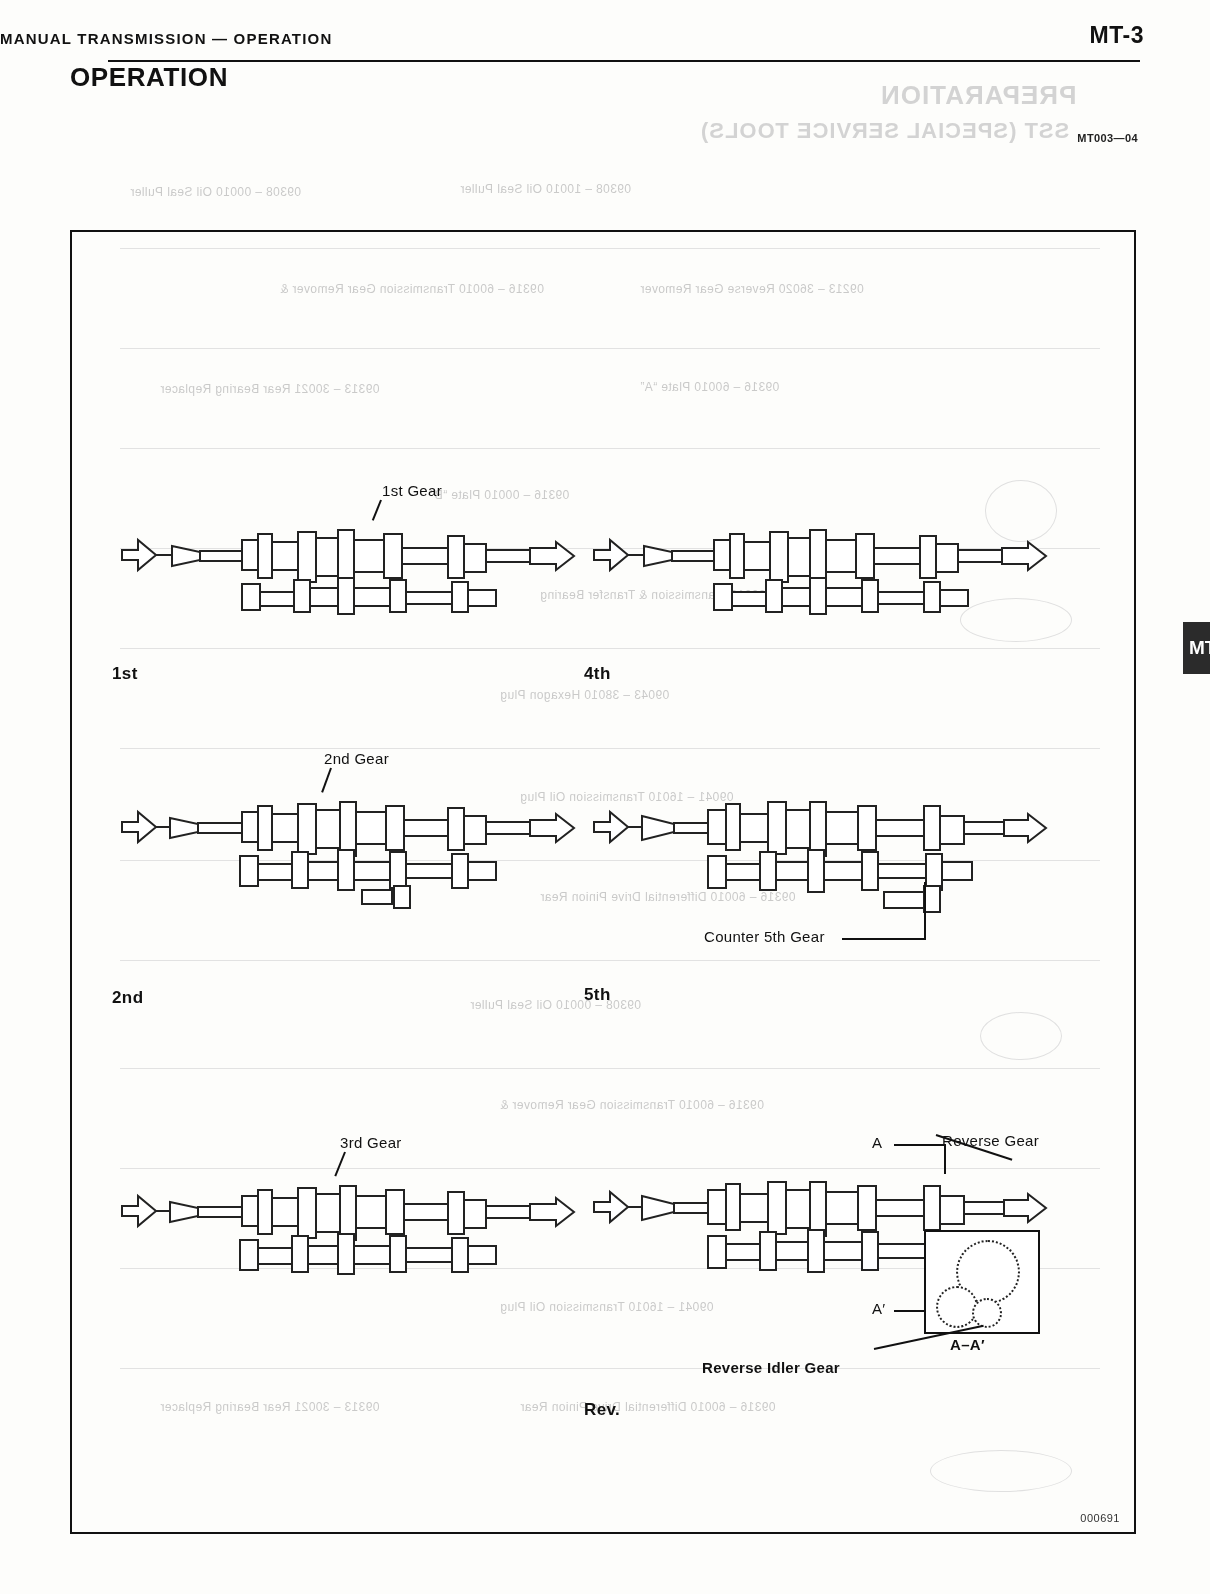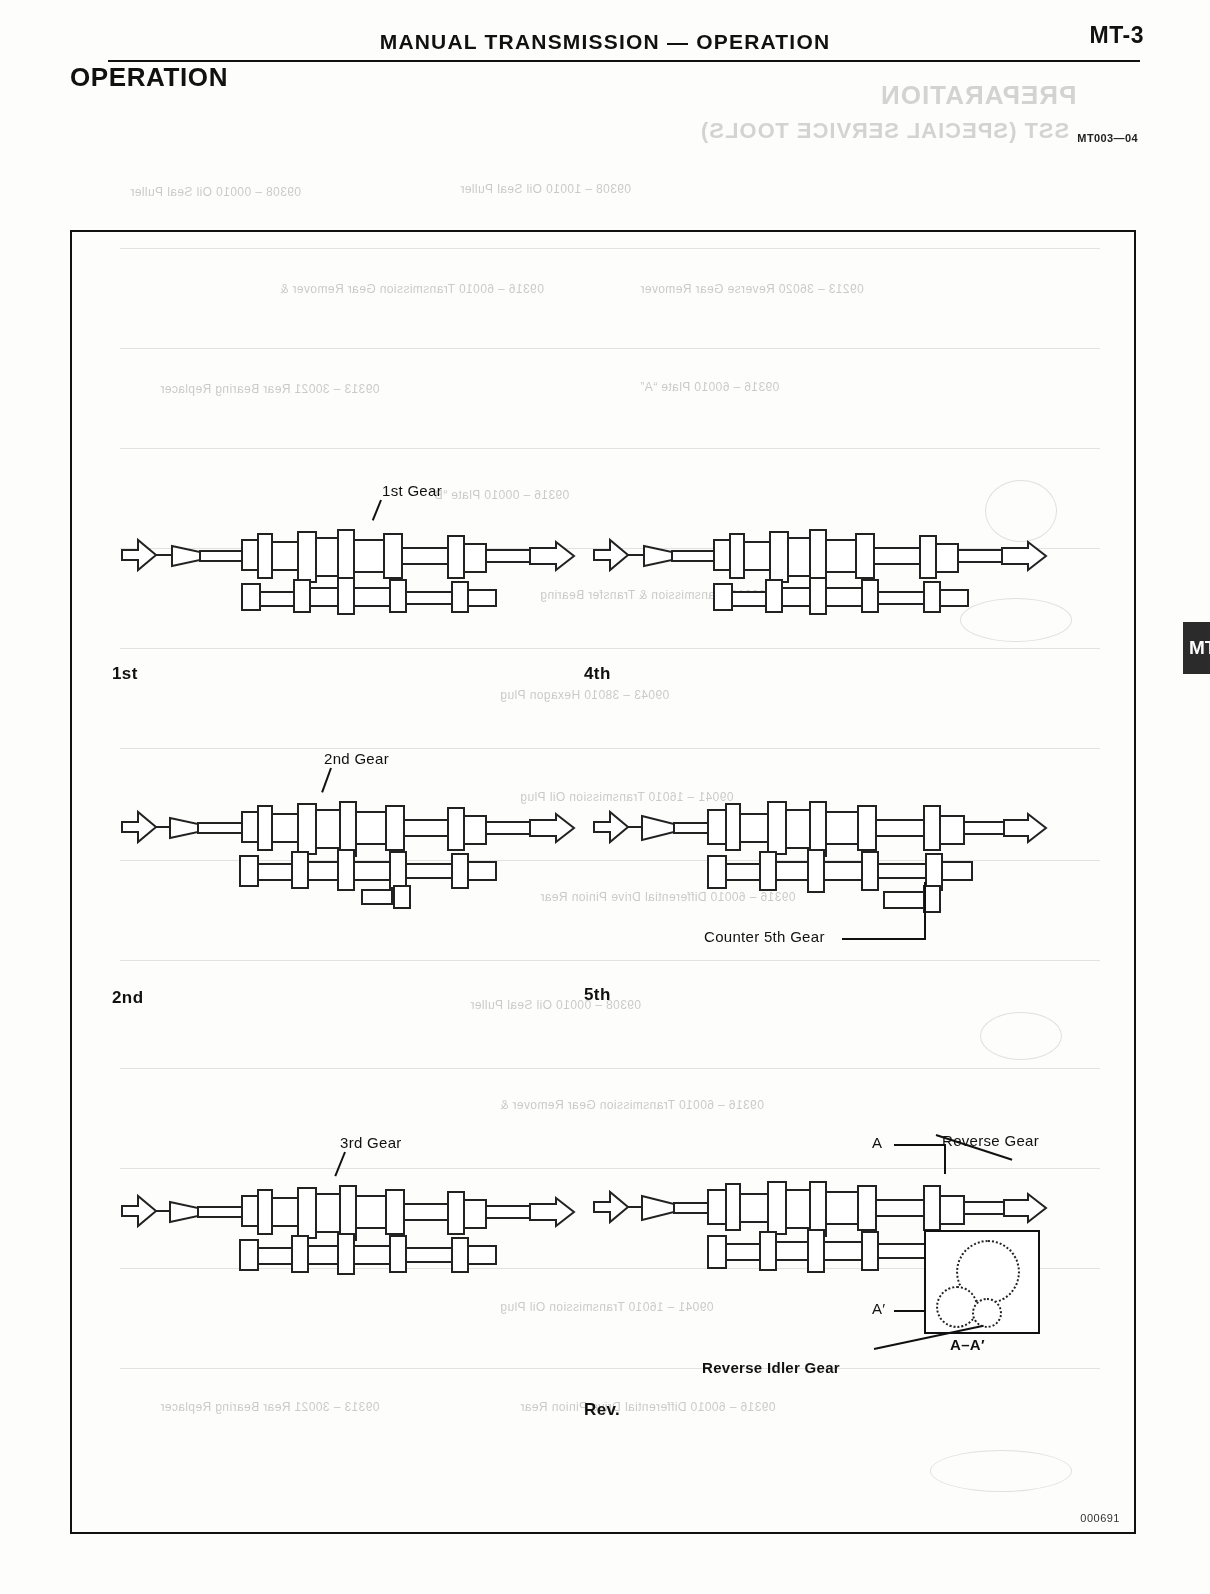--- a/index.html
+++ b/index.html
@@ -60,22 +60,21 @@
     right: 70px;
     top: 60px;
     height: 2px;
     background: #111;
   }
   .header-title {
     position: absolute;
     left: 0;
     right: 0;
     top: 30px;
-    text-align: center;
-    font-size: 21px;
+    font-size: 15px;
     font-weight: bold;
     letter-spacing: 1.2px;
   }
   .header-page {
     position: absolute;
     right: 66px;
     top: 22px;
     font-size: 23px;
     font-weight: bold;
     letter-spacing: .5px;

